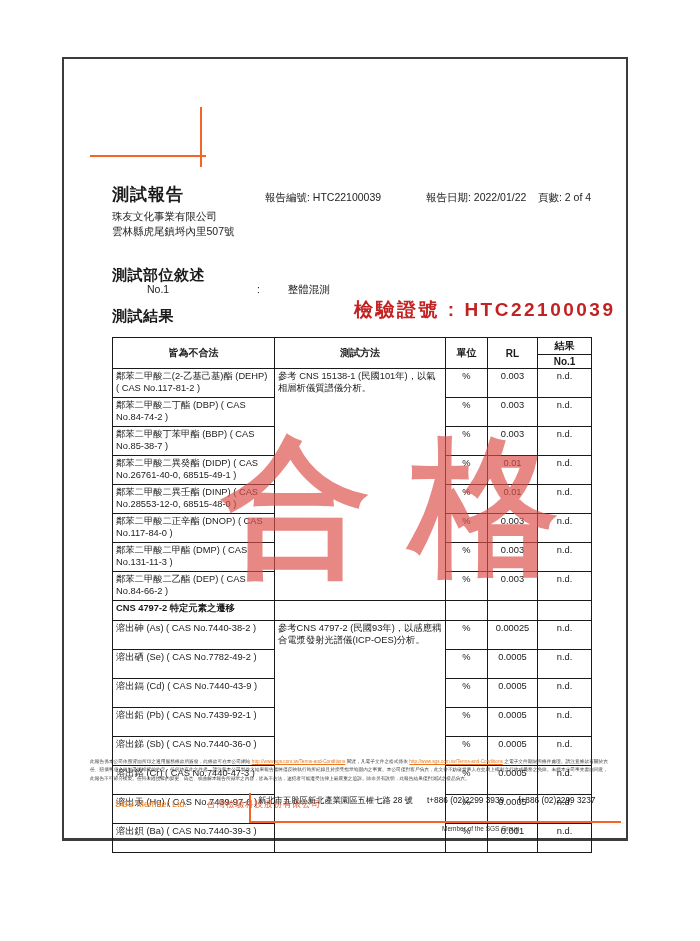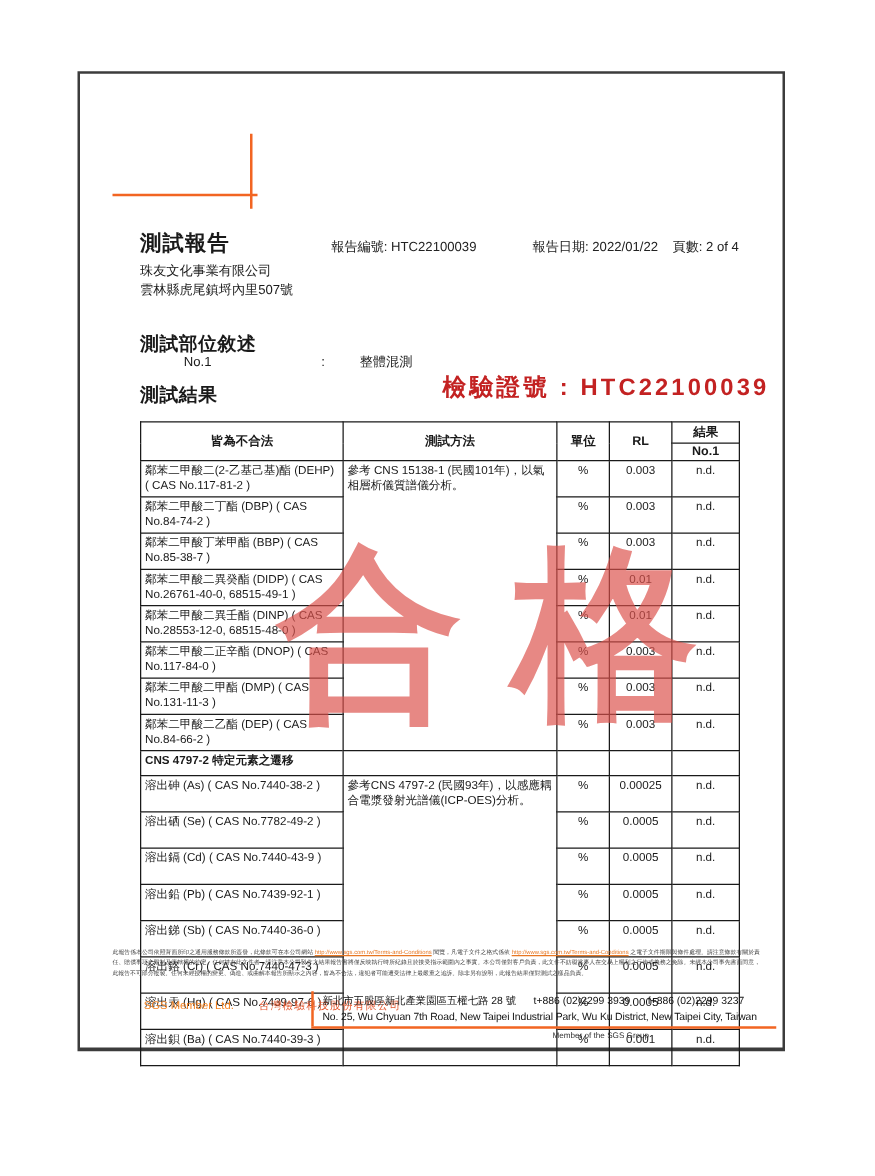--- a/index.html
+++ b/index.html
@@ -224,17 +224,16 @@
 
   <div class="abs disclaimer"><span>此報告係本公司依照背面所印之通用服務條款所簽發，此條款可在本公司網站 </span><span class="lnk">http://www.sgs.com.tw/Terms-and-Conditions</span><span> 閱覽，凡電子文件之格式係依 </span><span class="lnk">http://www.sgs.com.tw/Terms-and-Conditions</span><span> 之電子文件期限與條件處理。請注意條款有關於責任、賠償事項之限制及管轄權的約定。任何持有此文件者，請注意本公司製作之結果報告書將僅反映執行時所紀錄且於接受指示範圍內之事實。本公司僅對客戶負責，此文件不妨礙當事人在交易上權利之行使或義務之免除。未經本公司事先書面同意，此報告不可部分複製。任何未經授權的變更、偽造、或曲解本報告所顯示之內容，皆為不合法，違犯者可能遭受法律上最嚴重之追訴。除非另有說明，此報告結果僅對測試之樣品負責。</span></div>
 
   <div class="abs f-company">
     <span>SGS Member Ltd.</span><span class="zh">台灣檢驗科技股份有限公司</span>
   </div>
   <div class="abs f-divider"></div>
   <div class="abs f-addr1">
     <span>新北市五股區新北產業園區五權七路 28 號</span><span>t+886 (02)2299 3939</span><span>f+886 (02)2299 3237</span>
   </div>
-  <div class="abs f-addr2">No. 25, Wu Chyuan 7th Road, New Taipei Industrial Park, Wu Ku District, New Taipei City, Taiwan</div>
   <div class="abs f-hline"></div>
   <div class="abs f-member">Member of the SGS Group</div>
 
 </div>
 
 </body></html>

